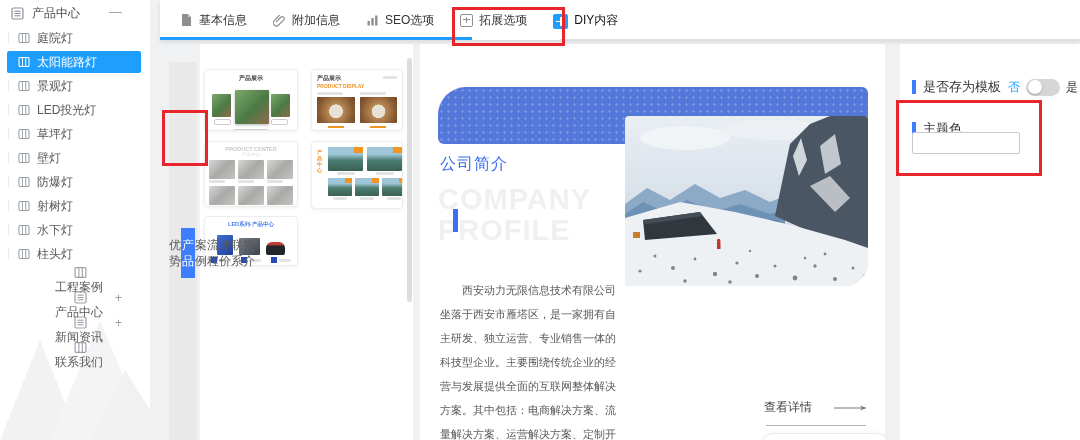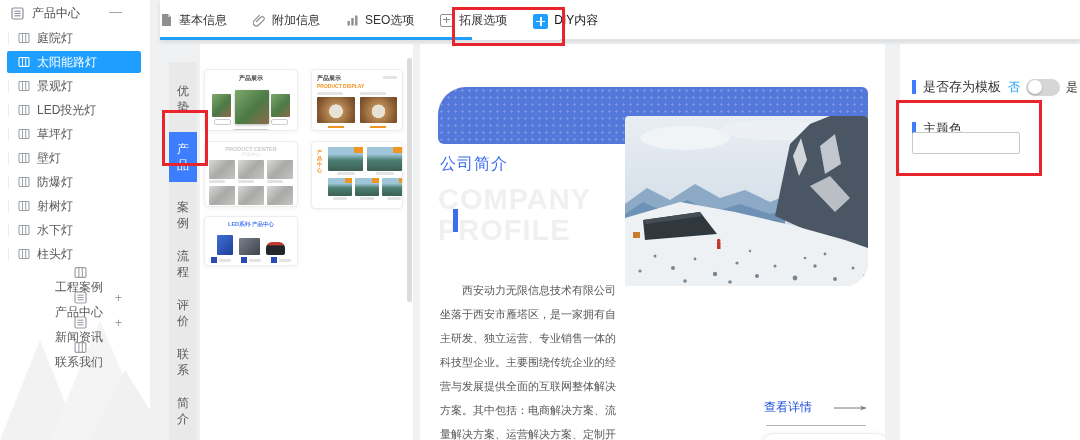--- a/index.html
+++ b/index.html
@@ -18,39 +18,39 @@
   .sb-item .lbl{margin-left:7px;white-space:nowrap;}
   .sb-item.sel{color:#fff;}
   .sb-item.sel .selbg{position:absolute;left:7px;right:9px;top:1px;bottom:1px;background:#1e9fff;border-radius:2px;}
   .sb-item.sel .ico,.sb-item.sel .lbl{position:relative;z-index:1;}
   .sb-top{display:flex;align-items:center;height:25px;font-size:12px;color:#595959;position:relative;flex-direction:column;}
   .sb-top .ico{margin-left:10px;display:flex;}
   .sb-top .lbl{margin-left:8px;}
   .sb-plus{position:absolute;right:28px;color:#9a9a9a;font-size:12px;cursor:pointer;}
   
   .tabbar{position:absolute;left:160px;top:0;width:920px;height:40px;background:#fff;z-index:6;
-    box-shadow:0 2px 4px rgba(0,0,0,.10);display:flex;align-items:center;box-sizing:border-box;}
+    box-shadow:0 2px 4px rgba(0,0,0,.10);display:flex;align-items:center;padding-left:20px;box-sizing:border-box;}
   .tabbar .blue-line{position:absolute;left:0;bottom:0;width:312px;height:3px;background:#1e9fff;}
   .tabbar .gray-line{position:absolute;left:400px;right:0;bottom:0;height:1px;background:#e2e2e2;}
   .tab{display:flex;align-items:center;margin-right:26px;font-size:12px;color:#333;cursor:pointer;}
   .tab .t-ico{display:flex;margin-right:6px;}
   .tab.active{color:#111;align-items:flex-end;}
   .diy-ico{width:15px;height:15px;background:#1e9fff;border-radius:2px;position:relative;}
   .diy-ico:before,.diy-ico:after{content:"";position:absolute;background:#fff;}
   .diy-ico:before{left:3px;top:7px;width:9px;height:1.6px;}
   .diy-ico:after{left:6.7px;top:3px;width:1.6px;height:9px;}
   .plus-sq{width:13px;height:13px;border:1.3px solid #8f8f8f;border-radius:2px;position:relative;box-sizing:border-box;}
   .plus-sq:before,.plus-sq:after{content:"";position:absolute;background:#8f8f8f;}
   .plus-sq:before{left:2px;top:4.6px;width:6.5px;height:1.3px;}
   .plus-sq:after{left:4.6px;top:2px;width:1.3px;height:6.5px;}
   
   .ann{position:absolute;border:3px solid #e8242d;z-index:60;pointer-events:none;}
   
   .mstrip{position:absolute;left:169px;top:62px;width:28px;height:378px;background:#e9e9e9;z-index:4;
-    display:flex;flex-direction:column;align-items:center;padding-top:21px;box-sizing:border-box;}
+    display:flex;align-items:center;padding-top:21px;box-sizing:border-box;}
   .mtab{width:14px;font-size:12px;line-height:16px;color:#5a5a5a;text-align:center;word-break:break-all;
     margin-bottom:17px;cursor:pointer;}
   .mtab.sel{width:28px;padding:9px 0;background:#3d7eff;color:#fff;margin-bottom:17px;}
   .mtab.sel span{display:block;width:14px;margin:0 auto;word-break:break-all;}
   
   .thumbs{position:absolute;left:200px;top:44px;width:213px;height:396px;background:#fff;z-index:3;}
   .card{position:absolute;background:#fff;border:1px solid #ededed;border-radius:4px;
     box-shadow:0 1px 4px rgba(0,0,0,.06);box-sizing:border-box;cursor:pointer;overflow:hidden;}
   .c-title{font-size:6px;font-weight:bold;color:#444;text-align:center;}
   .c-sub{font-size:5px;color:#c0c0c0;text-align:center;}
@@ -66,21 +66,21 @@
   .preview{position:absolute;left:420px;top:44px;width:465px;height:396px;background:#fff;z-index:3;overflow:hidden;}
   .p-header{position:absolute;left:18px;top:43px;width:430px;height:57px;background:#5478da;
     border-radius:28px 6px 6px 6px;
     background-image:radial-gradient(rgba(255,255,255,.22) 1px,transparent 1.4px);background-size:7px 7px;}
   .p-photo{position:absolute;left:205px;top:72px;width:243px;height:170px;border-radius:4px 4px 24px 4px;overflow:hidden;z-index:2;}
   .p-title{position:absolute;left:20px;top:110px;font-size:16px;color:#3a6ff0;letter-spacing:1px;}
   .p-ghost{position:absolute;left:18px;top:140px;font-size:29px;line-height:31px;font-weight:bold;color:#f0f0f2;letter-spacing:1px;z-index:0;}
   .p-bar{position:absolute;left:33px;top:165px;width:5px;height:23px;background:#3a6ff0;z-index:1;}
   .p-para{position:absolute;left:20px;top:234px;width:176px;font-size:11px;line-height:24px;color:#595959;
     text-indent:2em;text-align:justify;}
-  .p-more{position:absolute;left:344px;top:355px;display:flex;align-items:center;font-size:12px;color:#1d4ed8;cursor:pointer;}
+  .p-more{position:absolute;left:344px;top:355px;display:flex;align-items:center;font-size:12px;color:#404040;cursor:pointer;}
   .p-more svg{margin-left:22px;}
   .p-underline{position:absolute;left:346px;top:381px;width:100px;border-bottom:1px solid #b5b5b5;}
   .p-nextcard{position:absolute;left:340px;top:389px;width:128px;height:60px;background:#fff;
     border:1px solid #ececec;border-radius:14px 14px 0 0;box-shadow:0 0 5px rgba(0,0,0,.05);}
   
   .rpanel{position:absolute;left:900px;top:44px;width:180px;height:396px;background:#fff;z-index:3;}
   .r-row{display:flex;align-items:center;font-size:13px;color:#333;}
   .r-bar{width:4px;height:14px;background:#3d7eff;margin-right:7px;}
   .r-no{color:#1e9fff;font-size:12px;margin-left:7px;}
   .r-yes{color:#333;font-size:12px;margin-left:6px;}

